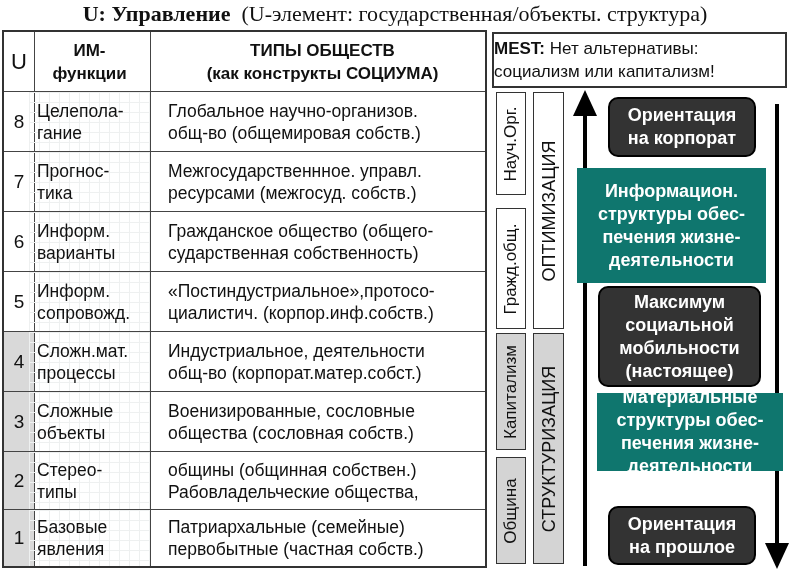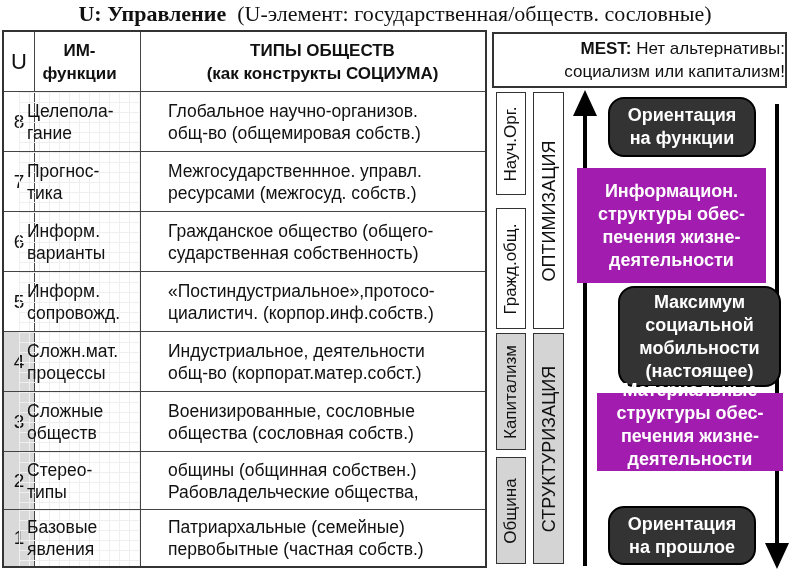--- a/index.html
+++ b/index.html
@@ -4,48 +4,48 @@
 <style>
   html, body { margin: 0; padding: 0; background: #ffffff; }
   body { width: 790px; height: 570px; position: relative; overflow: hidden; font-family: "Liberation Sans", sans-serif; color: #111; }
   .title { position: absolute; left: 0; top: 0; width: 790px; height: 30px; text-align: center; font-family: "Liberation Serif", serif; font-size: 22px; line-height: 28px; white-space: nowrap; }
   .title b { font-weight: bold; font-family: Liberation Serif, serif; }
   .table { position: absolute; left: 2px; top: 30px; width: 485px; height: 538px; border: 2px solid #333; box-sizing: border-box; }
   .row { position: absolute; left: 0; width: 481px; border-bottom: 1.5px solid #444; box-sizing: border-box; }
   .row:last-child { border-bottom: none; }
   .cell { position: absolute; top: 0; bottom: 0; box-sizing: border-box; display: flex; align-items: center; }
   .c-u { left: 0; width: 31px; border-right: 1.5px solid #444; justify-content: center; font-size: 19px; }
-  .c-im { left: 15px; width: 122px; border-right: 1.5px solid #444; padding-left: 8px; font-size: 17.5px; line-height: 22px;
+  .c-im { left: 25px; width: 122px; border-right: 1.5px solid #444; padding-left: 8px; font-size: 17.5px; line-height: 22px;
           background-image: linear-gradient(#eef0f0 1px, transparent 1px), linear-gradient(90deg, #eef0f0 1px, transparent 1px); background-size: 10px 10px; }
   .c-type { left: 156px; right: 0; padding-left: 8px; font-size: 17.5px; line-height: 22px; }
   .hdr .c-u { font-size: 22px; }
   .hdr .c-im, .hdr .c-type { justify-content: center; text-align: center; font-weight: bold; padding-left: 0; font-size: 17px; line-height: 23px; background-image: none; }
   .gray { background: #d9d9d9; }
   .two { display: block; white-space: nowrap; }
 
-  .mest { position: absolute; left: 492px; top: 32px; width: 295px; height: 56px; border: 2px solid #333; box-sizing: border-box; text-align: right; font-size: 17px; line-height: 23px; padding-top: 3px; }
+  .mest { position: absolute; left: 492px; top: 32px; width: 295px; height: 56px; border: 2px solid #333; box-sizing: border-box; text-align: left; font-size: 17px; line-height: 23px; padding-top: 3px; }
   .mest b { font-weight: bold; }
 
   .vbox { position: absolute; border: 1.5px solid #333; box-sizing: border-box; background: #fff; }
   .vbox.grayfill { background: #d4d4d4; }
   .vtext { position: absolute; left: 50%; top: 50%; transform: translate(-50%, -50%) rotate(-90deg); white-space: nowrap; font-size: 17px; }
 
   .arrow-line { position: absolute; background: #000; width: 4px; }
   .arrow-head-up { position: absolute; width: 0; height: 0; border-left: 12px solid transparent; border-right: 12px solid transparent; border-bottom: 26px solid #000; }
   .arrow-head-down { position: absolute; width: 0; height: 0; border-left: 12px solid transparent; border-right: 12px solid transparent; border-top: 26px solid #000; }
 
   .box { position: absolute; box-sizing: border-box; color: #fff; font-weight: bold; text-align: center; display: flex; align-items: center; justify-content: center; font-size: 18px; line-height: 23px; }
-  .box.round { background: #333333; border: 2px solid #000; border-radius: 16px; }
-  .box.black { background: #a21caf; }
+  .box.round { background: #333333; border: 2px solid #000; border-radius: 10px; }
+  .box.black { background: #0f766e; }
 </style>
 </head>
 <body>
 
 <div class="title">
-  <b>U: Управление</b>&nbsp;&nbsp;<span>(U-элемент: государственная/обществ. сословные)</span>
+  <b>U: Управление</b>&nbsp;&nbsp;<span>(U-элемент: государственная/объекты. структура)</span>
 </div>
 
 <div class="table">
   <div class="row hdr" style="top:0;height:60px;">
     <div class="cell c-u">U</div>
     <div class="cell c-im">
       <div class="two">
         <div>ИМ-</div>
         <div>функции</div>
       </div>
@@ -131,21 +131,21 @@
           <div>Индустриальное, деятельности</div>
           <div>общ-во (корпорат.матер.собст.)</div>
         </div>
       </div>
   </div>
   <div class="row" style="top:360px;height:60px;">
     <div class="cell c-u gray">3</div>
     <div class="cell c-im">
         <div class="two">
           <div>Сложные</div>
-          <div>обществ</div>
+          <div>объекты</div>
         </div>
       </div>
     <div class="cell c-type">
         <div class="two">
           <div>Военизированные, сословные</div>
           <div>общества (сословная собств.)</div>
         </div>
       </div>
   </div>
   <div class="row" style="top:420px;height:58px;">
@@ -209,40 +209,40 @@
   <div class="arrow-head-up" style="left:573px;top:90px;"></div>
 </div>
 <div>
   <div class="arrow-line" style="left:775px;top:104px;height:446px;"></div>
   <div class="arrow-head-down" style="left:765px;top:543px;"></div>
 </div>
 
 <div class="box round" style="left:608px;top:97px;width:148px;height:60px;">
   <div>
       <div>Ориентация</div>
-      <div>на функции</div>
+      <div>на корпорат</div>
     </div>
 </div>
 <div class="box black" style="left:577px;top:168px;width:189px;height:115px;">
   <div>
       <div>Информацион.</div>
       <div>структуры обес-</div>
       <div>печения жизне-</div>
       <div>деятельности</div>
     </div>
 </div>
-<div class="box round" style="left:598px;top:286px;width:163px;height:101px;margin-left:20px;">
+<div class="box round" style="left:598px;top:286px;width:163px;height:101px;">
   <div>
       <div>Максимум</div>
       <div>социальной</div>
       <div>мобильности</div>
       <div>(настоящее)</div>
     </div>
 </div>
-<div class="box black" style="left:597px;top:393px;width:186px;height:78px;align-items:flex-end;">
+<div class="box black" style="left:597px;top:393px;width:186px;height:78px;">
   <div>
       <div>Материальные</div>
       <div>структуры обес-</div>
       <div>печения жизне-</div>
       <div>деятельности</div>
     </div>
 </div>
 <div class="box round" style="left:608px;top:506px;width:148px;height:59px;">
   <div>
       <div>Ориентация</div>

